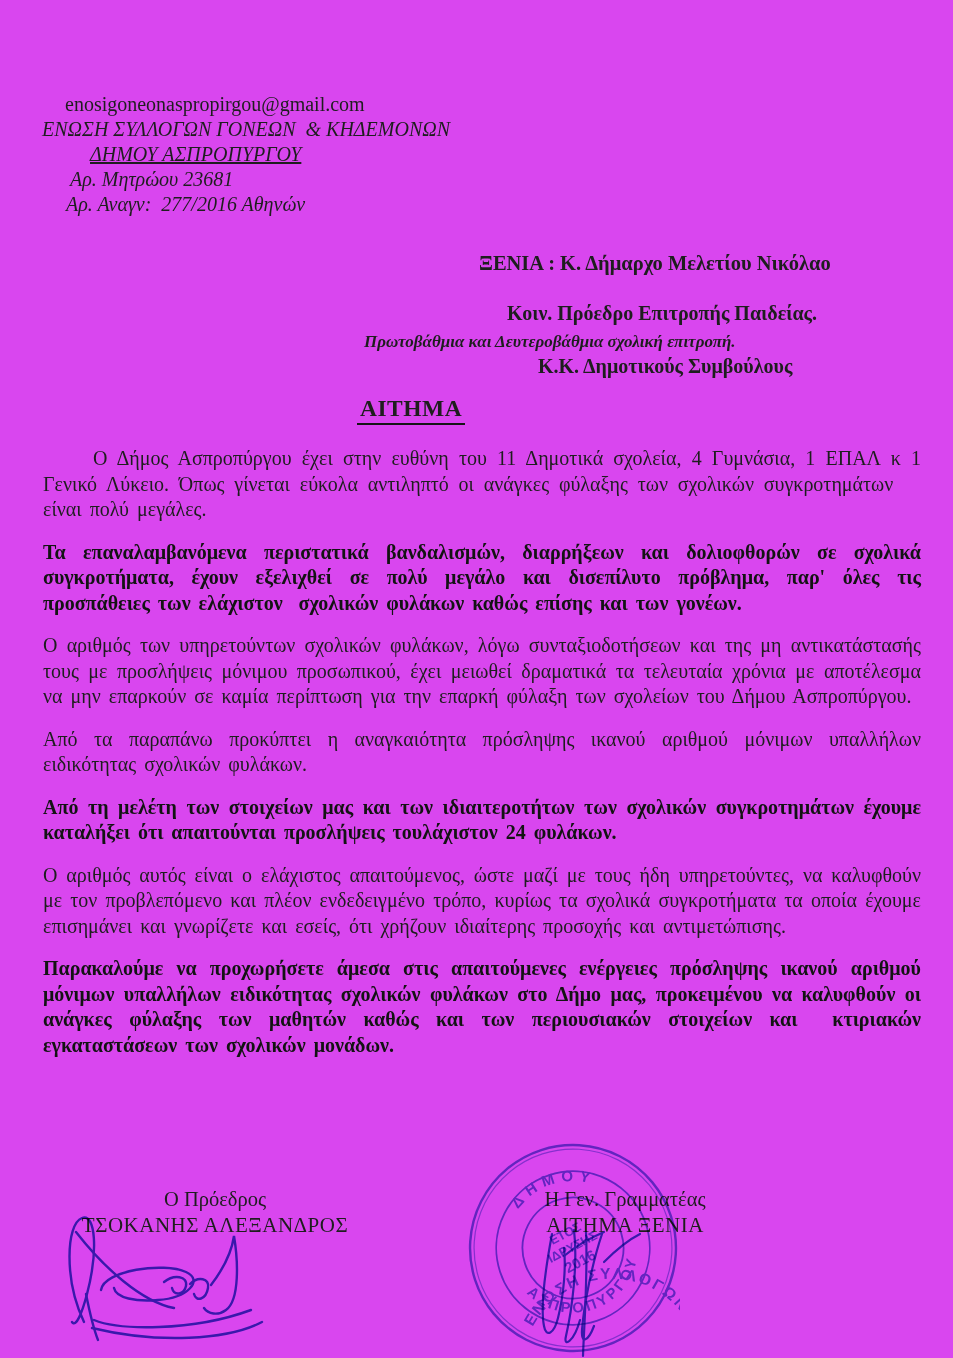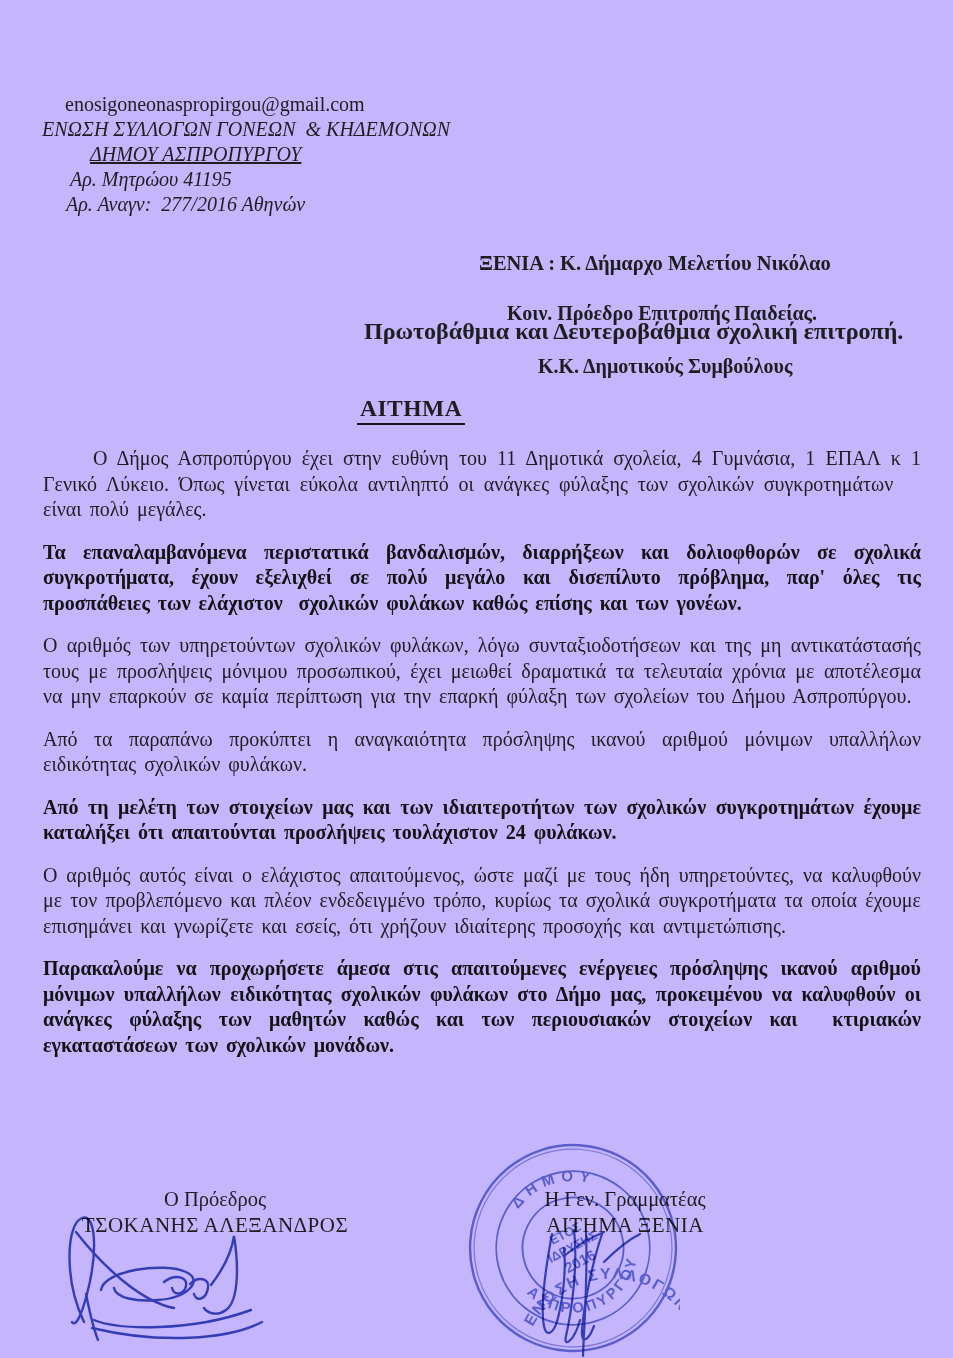--- a/index.html
+++ b/index.html
@@ -1,35 +1,35 @@
 <!DOCTYPE html>
 <html lang="el"><head>
 <meta charset="utf-8">
 <style>
   html,body{margin:0;padding:0;background:#e8e8e8;}
   .page{
     position:relative;
     width:953px;height:1358px;
     margin:0 auto;
-    background:#c4b5fd;
+    background:#d946ef;
     font-family:"Liberation Serif","DejaVu Serif",serif;
     color:#1e1e1e;
     overflow:hidden;
   }
   
   .letterhead{position:absolute;left:42px;top:92px;font-size:20px;line-height:25px;}
   .lh-email{padding-left:23px;font-style:normal;}
   .lh-line{font-style:italic;}
   .lh-org2{padding-left:48px;text-decoration:underline;}
   .lh-reg{padding-left:28px;}
   .lh-rec{padding-left:24px;}
   
   .to-line{position:absolute;left:479px;top:252px;font-weight:bold;font-size:20.5px;}
   .cc1{position:absolute;left:507px;top:302px;font-weight:bold;font-size:20px;}
-  .cc2{position:absolute;left:364px;top:318px;font-weight:bold;font-size:24px;}
+  .cc2{position:absolute;left:364px;top:332px;font-weight:bold;font-size:17px;font-style:italic;}
   .cc3{position:absolute;left:538px;top:355px;font-weight:bold;font-size:20px;}
   
   .doc-title{
     position:absolute;left:357px;top:395px;
     font-weight:bold;font-size:23.5px;letter-spacing:.5px;
     border-bottom:2.5px solid #151515;padding:0 3px 1px 3px;
   }
   
   .body-col{
     position:absolute;left:43px;top:446px;width:878px;
@@ -51,21 +51,21 @@
 </style>
 </head>
 <body>
 
 <div class="page">
 
   <div class="letterhead">
     <div class="lh-email">enosigoneonaspropirgou@gmail.com</div>
     <div class="lh-line">ΕΝΩΣΗ ΣΥΛΛΟΓΩΝ ΓΟΝΕΩΝ&nbsp; &amp; ΚΗΔΕΜΟΝΩΝ</div>
     <div class="lh-line lh-org2">ΔΗΜΟΥ ΑΣΠΡΟΠΥΡΓΟΥ</div>
-    <div class="lh-line lh-reg">Αρ. Μητρώου 41195</div>
+    <div class="lh-line lh-reg">Αρ. Μητρώου 23681</div>
     <div class="lh-line lh-rec">Αρ. Αναγν:&nbsp; 277/2016 Αθηνών</div>
   </div>
 
   <div class="to-line">ΞΕΝΙΑ : Κ. Δήμαρχο Μελετίου Νικόλαο</div>
   <div class="cc1">Κοιν. Πρόεδρο Επιτροπής Παιδείας.</div>
   <div class="cc2">Πρωτοβάθμια και Δευτεροβάθμια σχολική επιτροπή.</div>
   <div class="cc3">Κ.Κ. Δημοτικούς Συμβούλους</div>
 
   <div class="doc-title">ΑΙΤΗΜΑ</div>
 

